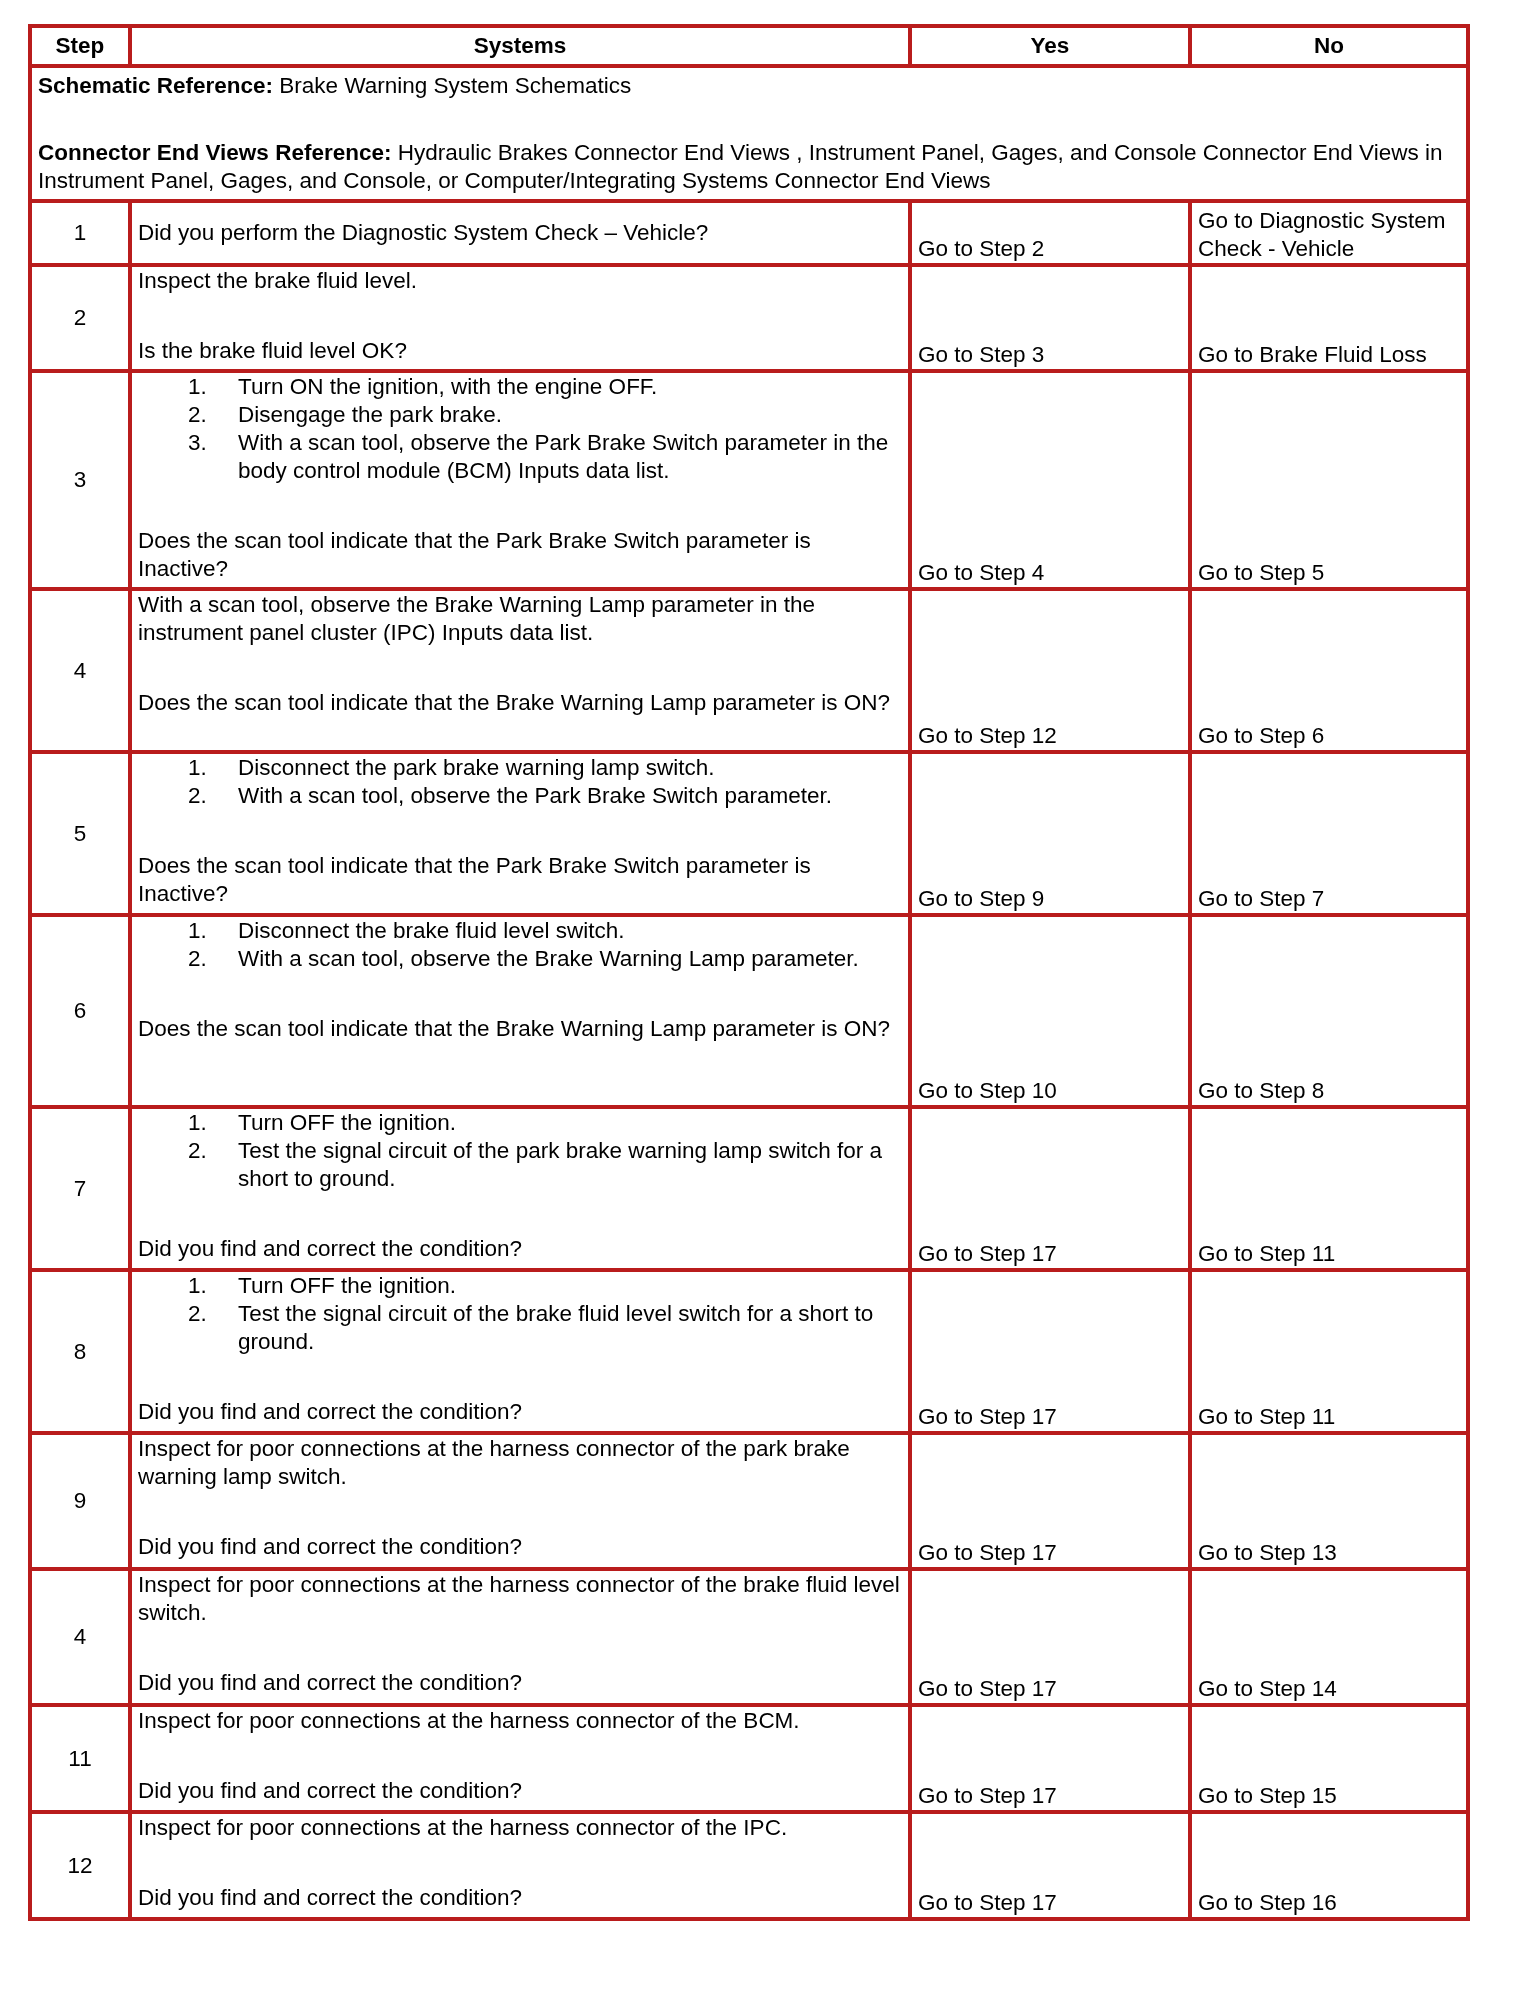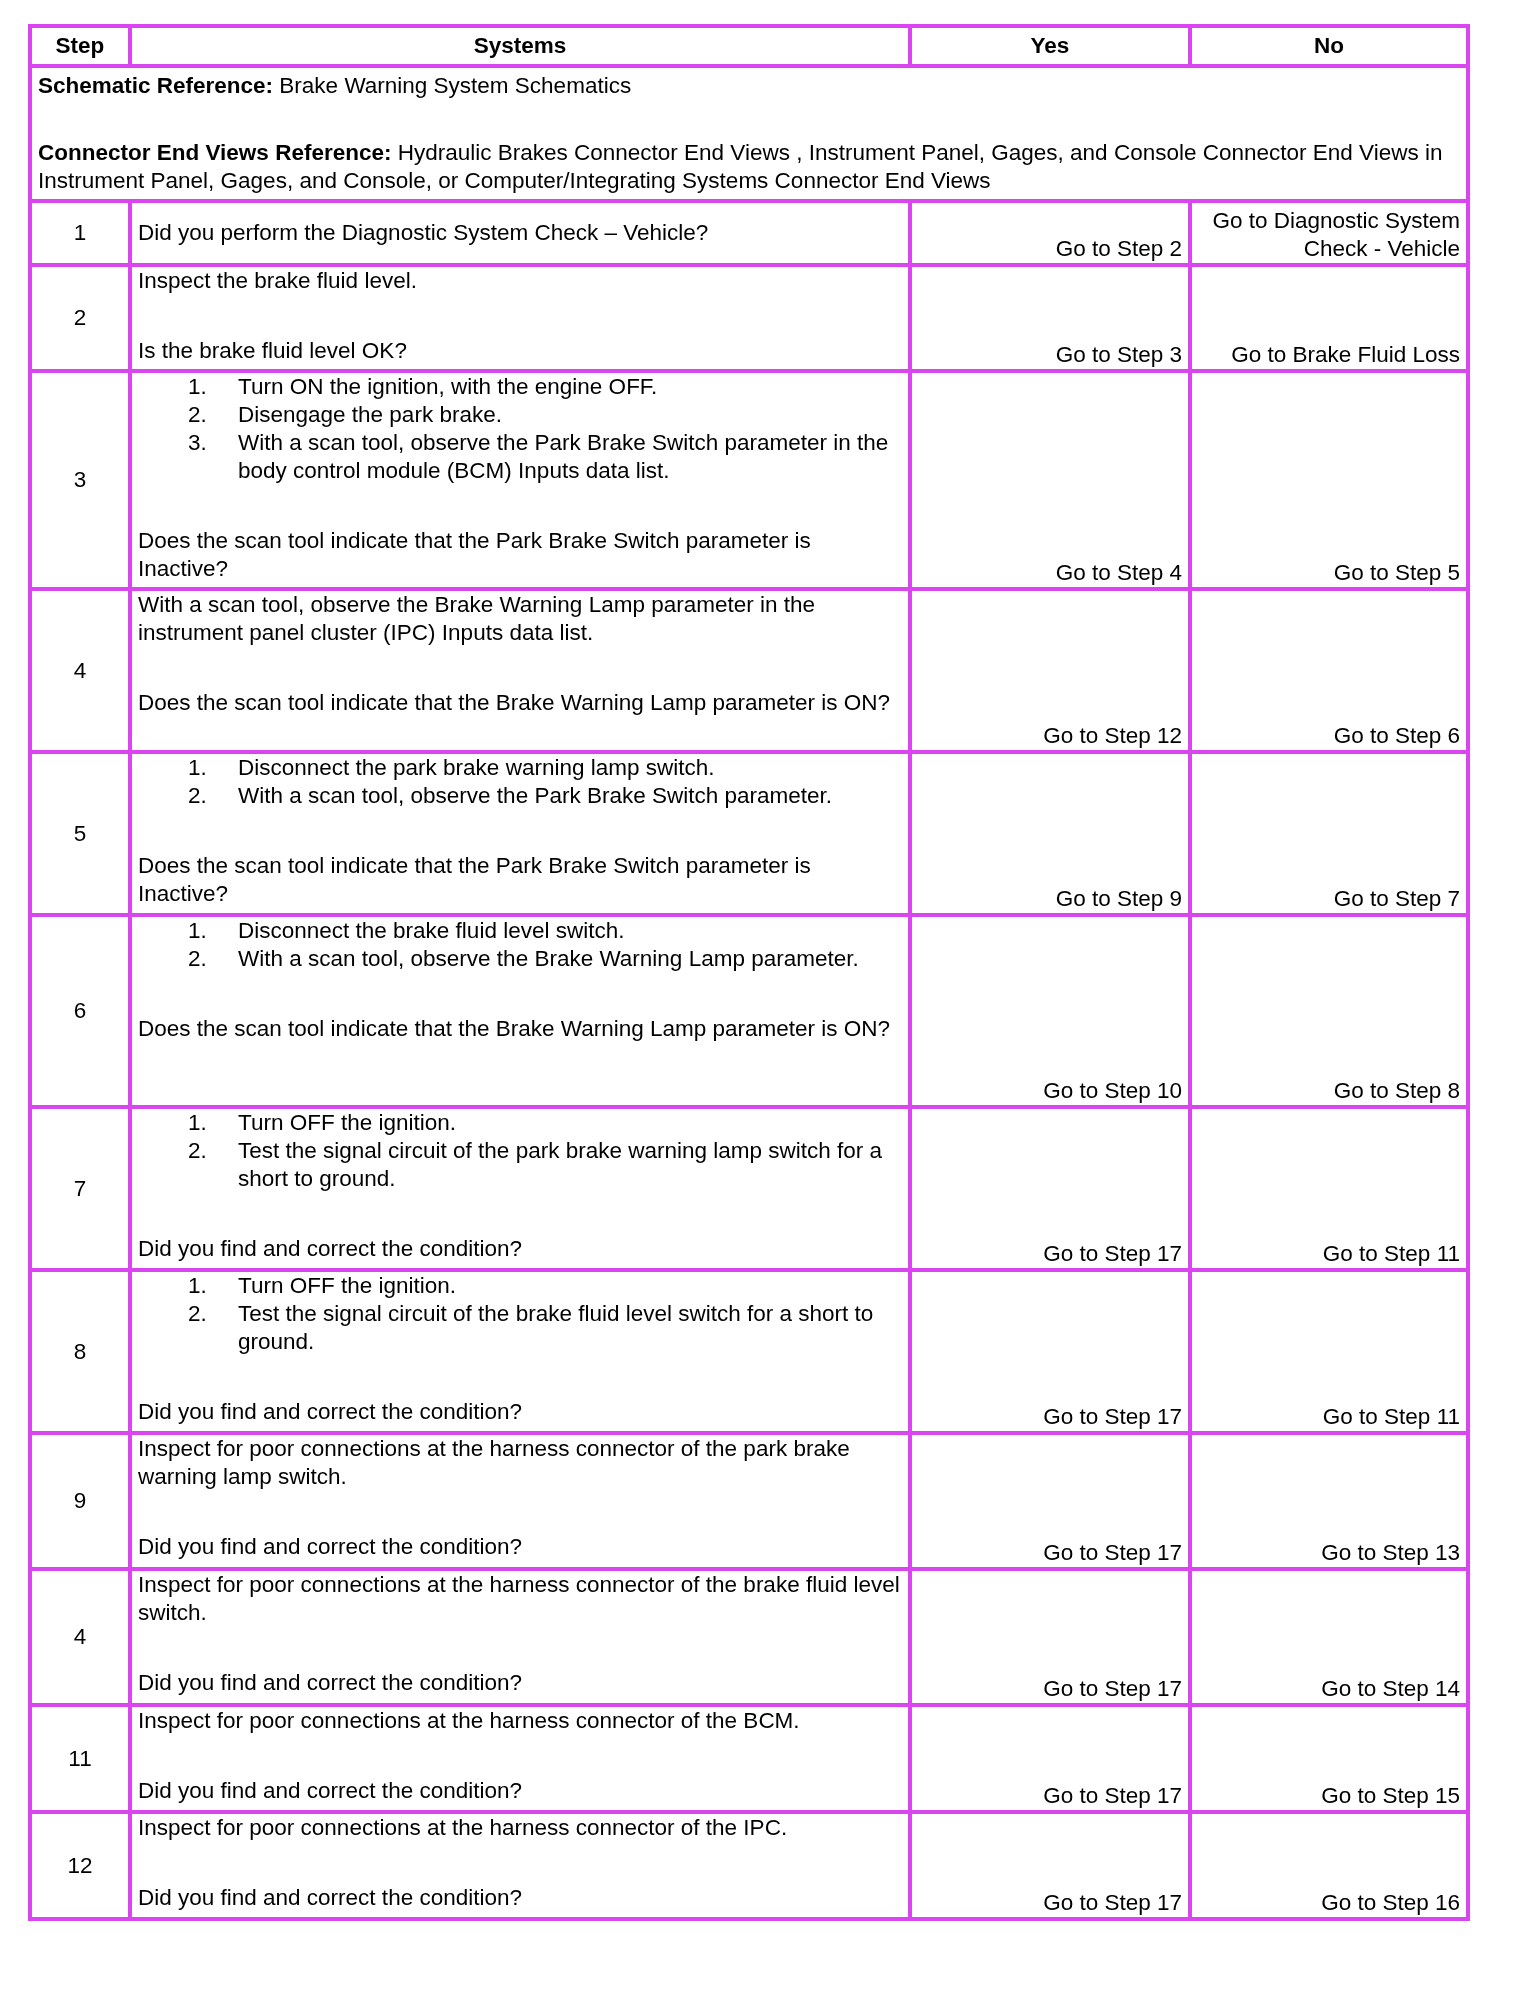--- a/index.html
+++ b/index.html
@@ -3,32 +3,32 @@
 <meta charset="utf-8">
 <style>
   html, body { margin: 0; padding: 0; background: #ffffff; }
   body { width: 1536px; height: 1990px; position: relative; font-family: "Liberation Sans", sans-serif; color: #000; }
   table.diag {
     position: absolute; left: 28px; top: 24px;
     width: 1438px; border-collapse: collapse; table-layout: fixed;
     font-size: 22.5px; line-height: 28px;
   }
   table.diag td, table.diag th {
-    border: 4px solid #d946ef; padding: 0 6px; vertical-align: top;
+    border: 4px solid #b91c1c; padding: 0 6px; vertical-align: top;
   }
   col.c-step { width: 100px; }
   col.c-action { width: 780px; }
   col.c-yes { width: 280px; }
   col.c-no { width: 278px; }
   th { font-weight: bold; text-align: center; height: 36px; padding: 0; vertical-align: middle !important; }
   .ref-cell { padding: 4px 6px 4px 6px !important; margin-top: 7px; }
   .ref-line b { font-weight: bold; }
   .ref-gap { height: 39px; }
   td.step { text-align: center; vertical-align: middle !important; padding: 0; }
-  td.yes, td.no { text-align: right; vertical-align: bottom !important; padding-bottom: 2px; }
+  td.yes, td.no { text-align: left; vertical-align: bottom !important; padding-bottom: 2px; }
   td.action { padding: 2px 6px 2px 6px; margin-left: 44px; }
   ol.substeps { margin: 0; padding-left: 0; list-style: none; }
   ol.substeps li { position: relative; padding-left: 100px; }
   ol.substeps li .num { position: absolute; left: 50px; width: 30px; }
   .gap { height: 42px; }
 </style>
 </head>
 <body>
 
 <table class="diag">

